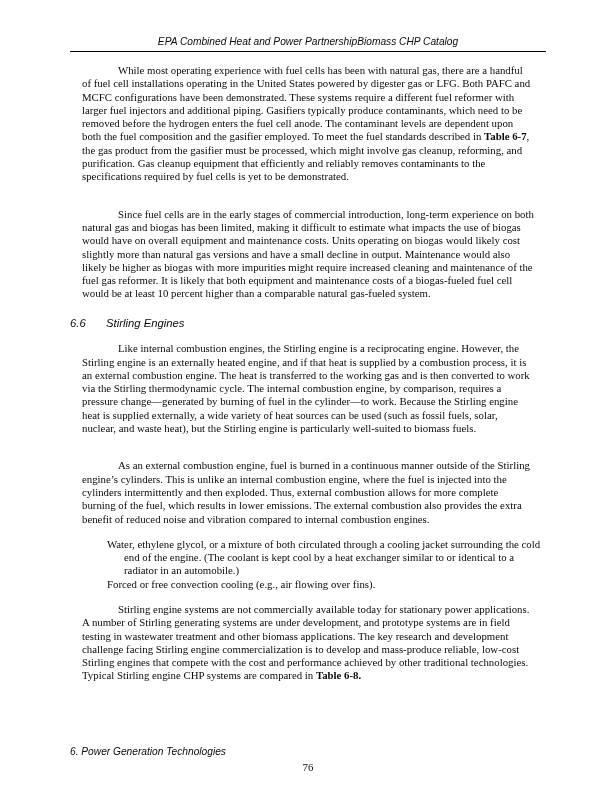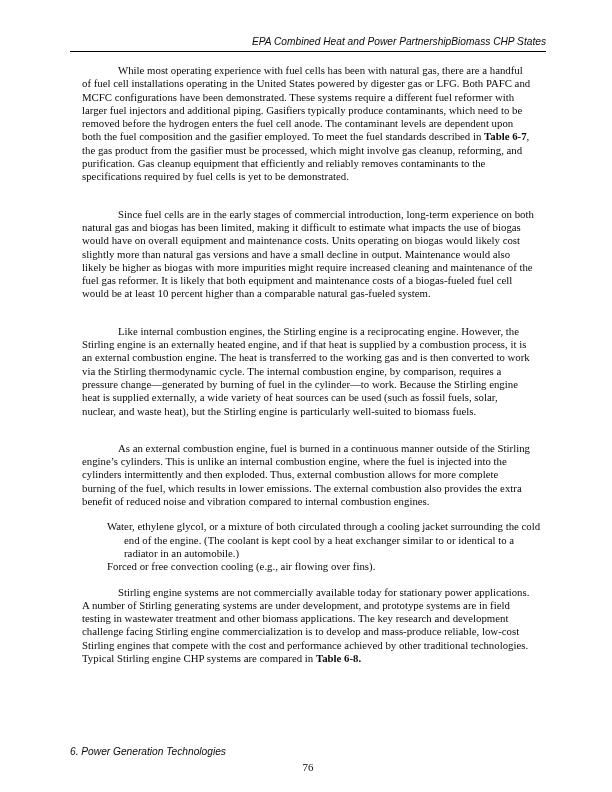--- a/index.html
+++ b/index.html
@@ -21,21 +21,21 @@
     box-sizing: border-box;
   }
   .content {
     position: absolute;
     left: 70px;
     top: 36px;
     width: 476px;
   }
   .header-row {
     display: flex;
-    justify-content: flex-end;
+    justify-content: center;
     align-items: flex-end;
     font-family: "Liberation Sans", "DejaVu Sans", sans-serif;
     font-style: italic;
     font-size: 10.2px;
     line-height: 12px;
     padding-bottom: 3px;
     border-bottom: 1.3px solid #000;
   }
   .body-text {
     display: flex;
@@ -99,29 +99,33 @@
   }
 </style>
 </head>
 <body>
 
 <div class="page">
   <div class="content">
 
     <div class="header-row">
       <span>EPA Combined Heat and Power Partnership</span>
-      <span>Biomass CHP States</span>
+      <span>Biomass CHP Catalog</span>
     </div>
 
     <div class="body-text">
 
       <p class="para mt-first"><span>While most operating experience with fuel cells has been with natural gas, there are a handful of fuel cell installations operating in the United States powered by digester gas or LFG. Both PAFC and MCFC configurations have been demonstrated. These systems require a different fuel reformer with larger fuel injectors and additional piping. Gasifiers typically produce contaminants, which need to be removed before the hydrogen enters the fuel cell anode. The contaminant levels are dependent upon both the fuel composition and the gasifier employed. To meet the fuel standards described in </span><b>Table 6-7</b><span>, the gas product from the gasifier must be processed, which might involve gas cleanup, reforming, and purification. Gas cleanup equipment that efficiently and reliably removes contaminants to the specifications required by fuel cells is yet to be demonstrated.</span></p>
 
       <p class="para mt-std">Since fuel cells are in the early stages of commercial introduction, long-term experience on both natural gas and biogas has been limited, making it difficult to estimate what impacts the use of biogas would have on overall equipment and maintenance costs. Units operating on biogas would likely cost slightly more than natural gas versions and have a small decline in output. Maintenance would also likely be higher as biogas with more impurities might require increased cleaning and maintenance of the fuel gas reformer. It is likely that both equipment and maintenance costs of a biogas-fueled fuel cell would be at least 10 percent higher than a comparable natural gas-fueled system.</p>
 
+      <div class="section-heading">
+        <span class="heading-num">6.6</span>
+        <span class="heading-title">Stirling Engines</span>
+      </div>
 
       <p class="para mt-tight">Like internal combustion engines, the Stirling engine is a reciprocating engine. However, the Stirling engine is an externally heated engine, and if that heat is supplied by a combustion process, it is an external combustion engine. The heat is transferred to the working gas and is then converted to work via the Stirling thermodynamic cycle. The internal combustion engine, by comparison, requires a pressure change—generated by burning of fuel in the cylinder—to work. Because the Stirling engine heat is supplied externally, a wide variety of heat sources can be used (such as fossil fuels, solar, nuclear, and waste heat), but the Stirling engine is particularly well-suited to biomass fuels.</p>
 
       <p class="para mt-tight">As an external combustion engine, fuel is burned in a continuous manner outside of the Stirling engine’s cylinders. This is unlike an internal combustion engine, where the fuel is injected into the cylinders intermittently and then exploded. Thus, external combustion allows for more complete burning of the fuel, which results in lower emissions. The external combustion also provides the extra benefit of reduced noise and vibration compared to internal combustion engines.</p>
 
 
       <p class="cooling-item mt-list2">Water, ethylene glycol, or a mixture of both circulated through a cooling jacket surrounding the cold end of the engine. (The coolant is kept cool by a heat exchanger similar to or identical to a radiator in an automobile.)</p>
 
       <p class="cooling-item mt-list1">Forced or free convection cooling (e.g., air flowing over fins).</p>
 

